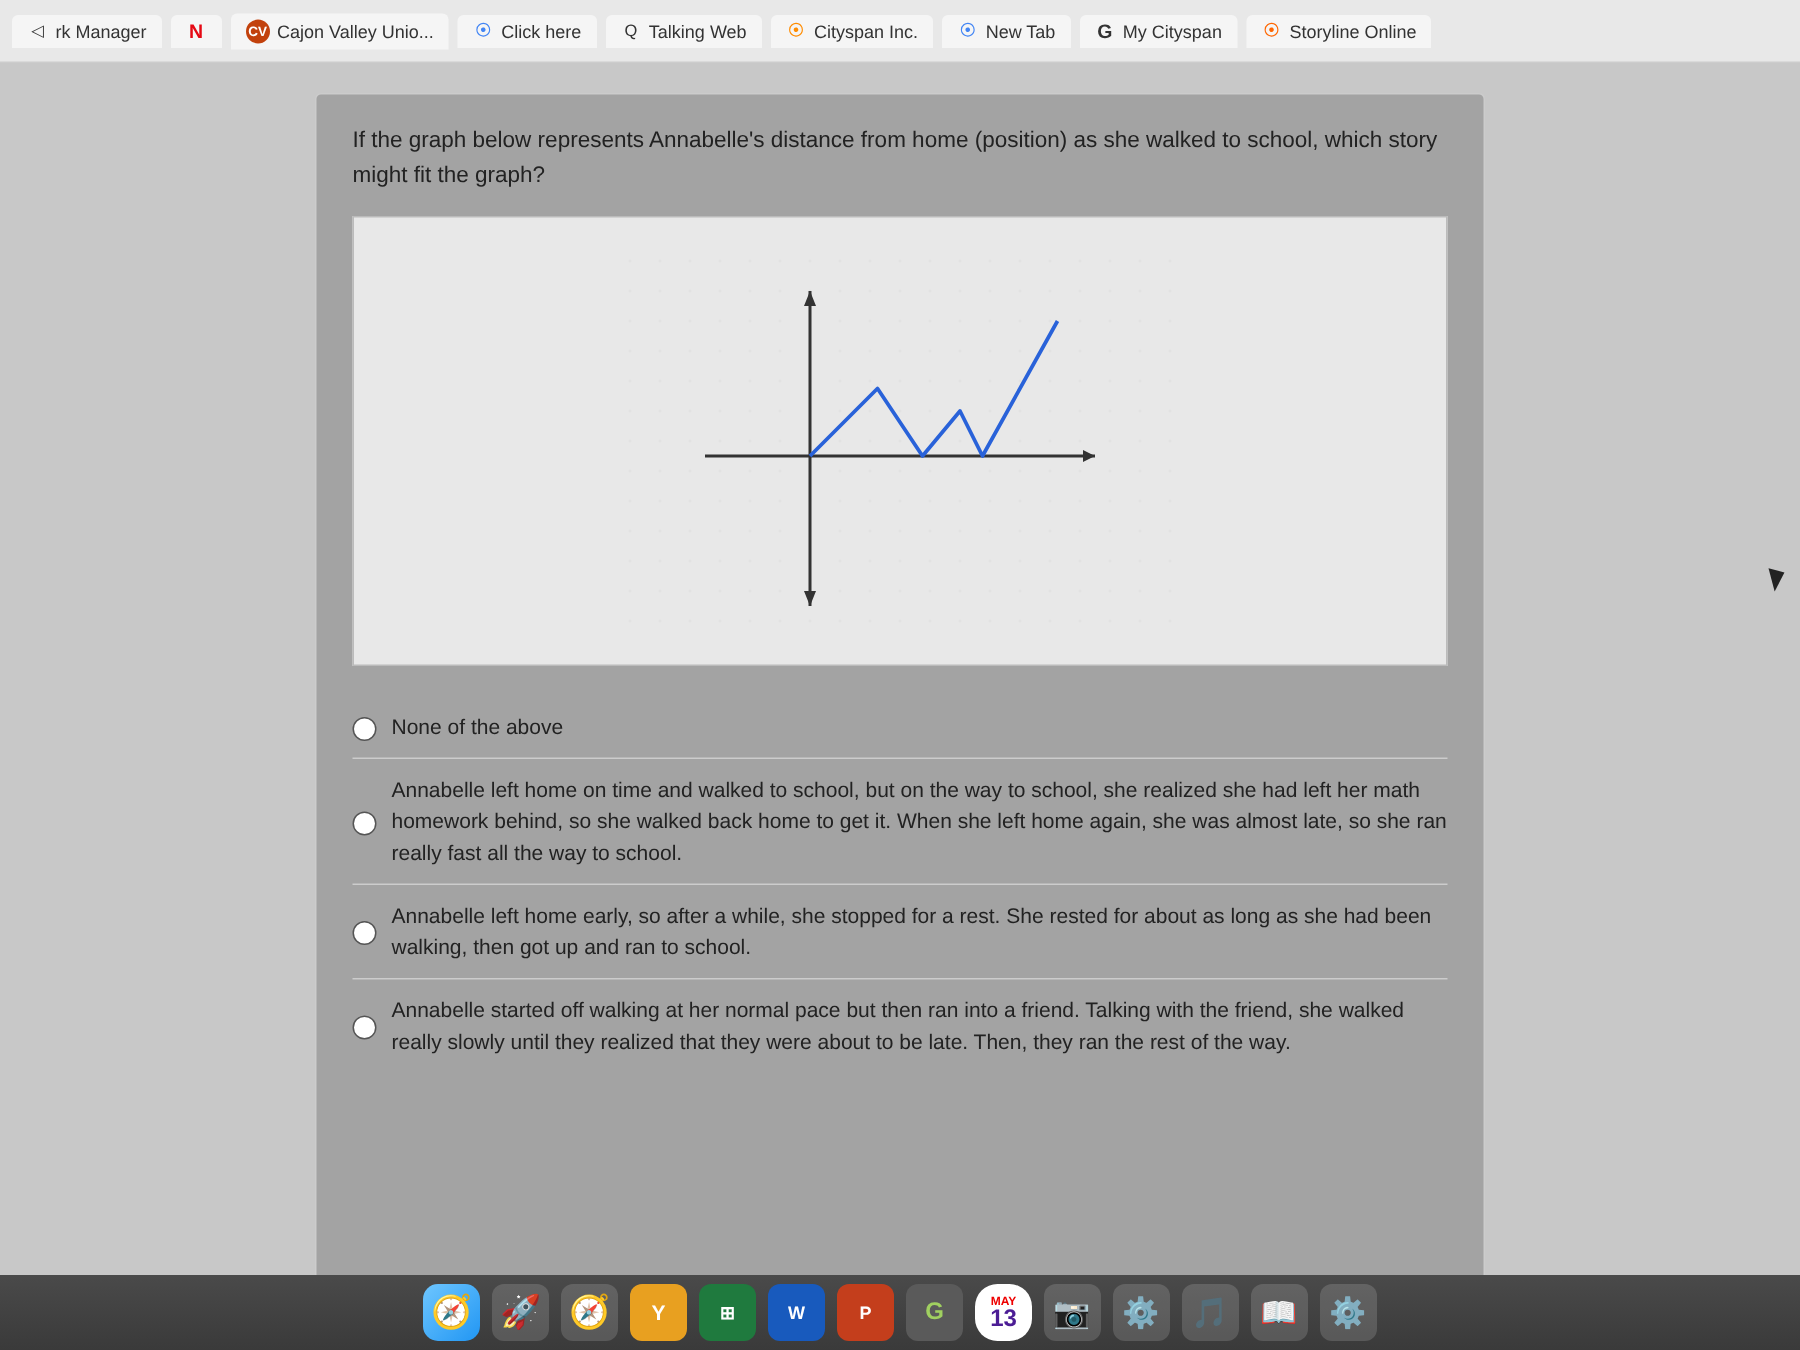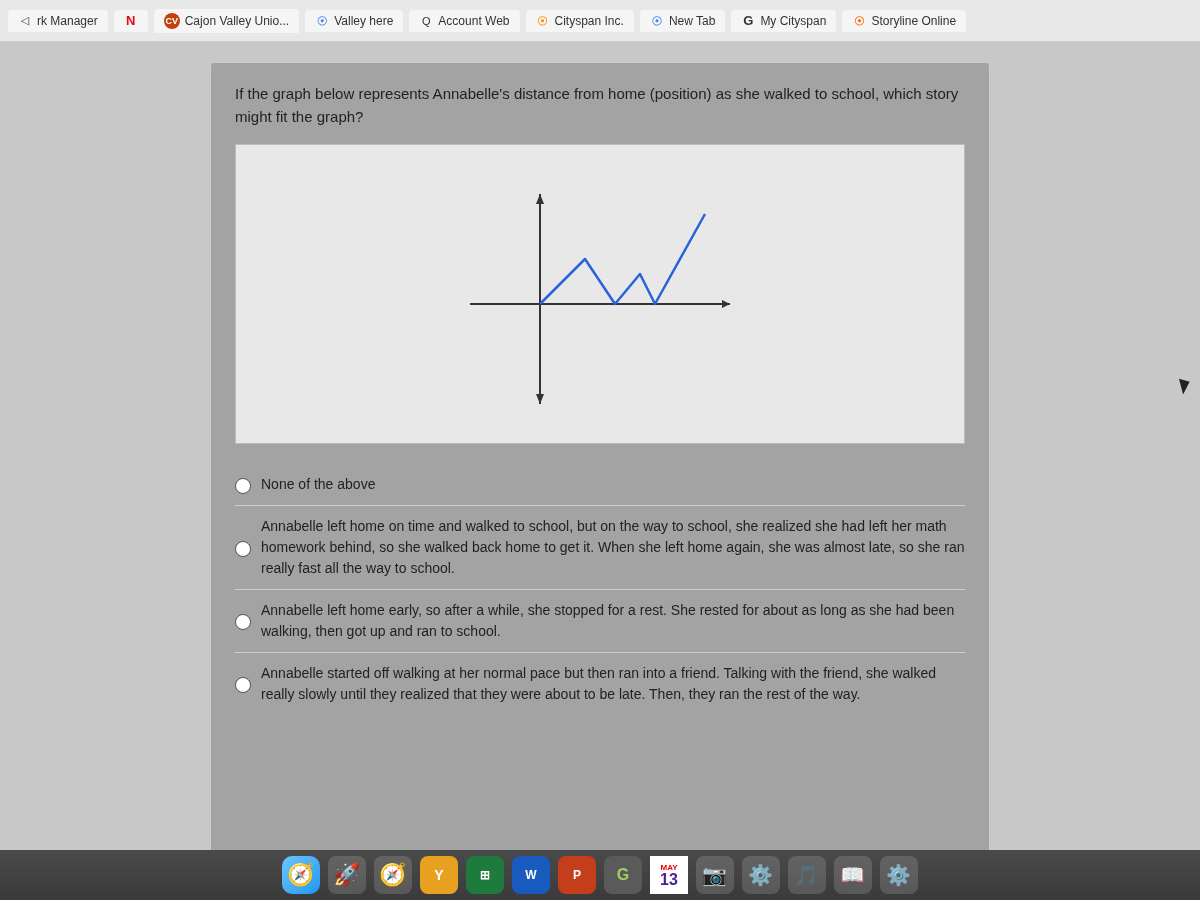--- a/index.html
+++ b/index.html
@@ -148,21 +148,21 @@
       align-items: center;
       justify-content: center;
       cursor: pointer;
       font-size: 20px;
       background: rgba(255,255,255,0.15);
     }
     .dock-item.finder { background: linear-gradient(135deg, #6ec6ff, #2196f3); border-radius: 10px; }
 
     .date-badge {
       background: white;
-      border-radius: 0;
+      border-radius: 15px;
       width: 38px;
       height: 38px;
       display: flex;
       flex-direction: column;
       align-items: center;
       justify-content: center;
       font-size: 8px;
       color: #333;
       font-weight: bold;
     }
@@ -191,25 +191,25 @@
   </div>
   <div class="tab-item">
     <span class="tab-icon netflix">N</span>
   </div>
   <div class="tab-item">
     <span class="tab-icon cajon">CV</span>
     <span>Cajon Valley Unio...</span>
   </div>
   <div class="tab-item">
     <span class="tab-icon click">⦿</span>
-    <span>Valley here</span>
+    <span>Click here</span>
   </div>
   <div class="tab-item">
     <span class="tab-icon zangle">Q</span>
-    <span>Account Web</span>
+    <span>Talking Web</span>
   </div>
   <div class="tab-item">
     <span class="tab-icon cityspan">⦿</span>
     <span>Cityspan Inc.</span>
   </div>
   <div class="tab-item">
     <span class="tab-icon newtab">⦿</span>
     <span>New Tab</span>
   </div>
   <div class="tab-item">

